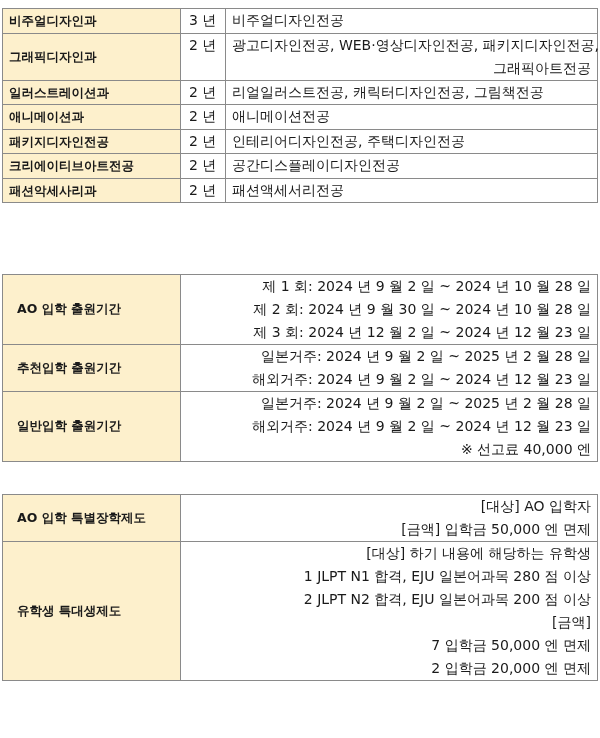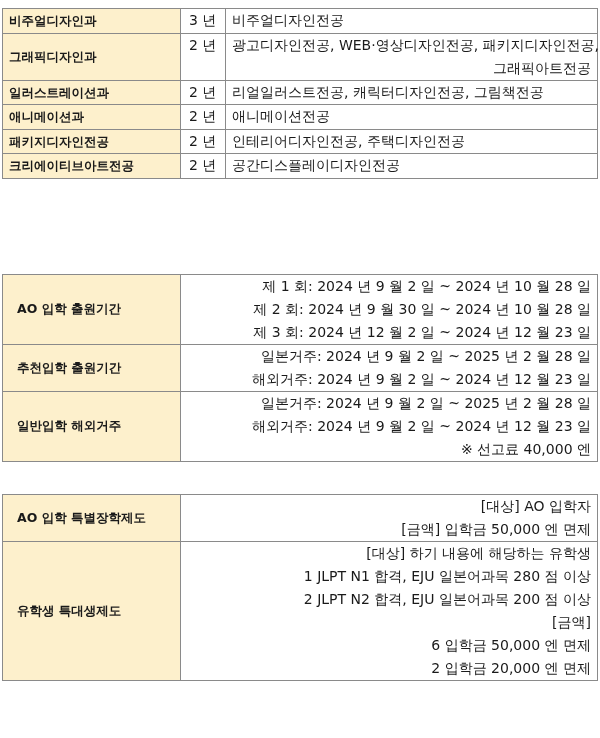--- a/index.html
+++ b/index.html
@@ -53,20 +53,25 @@
     <tr>
       <td class="head">패키지디자인전공</td>
       <td class="year">2 년</td>
       <td>인테리어디자인전공, 주택디자인전공</td>
     </tr>
     <tr>
       <td class="head">크리에이티브아트전공</td>
       <td class="year">2 년</td>
       <td>공간디스플레이디자인전공</td>
     </tr>
+    <tr>
+      <td class="head">패션악세사리과</td>
+      <td class="year">2 년</td>
+      <td>패션액세서리전공</td>
+    </tr>
   </tbody>
 </table>
 
 <table class="t2">
   <colgroup>
       <col style="width:178px">
       <col>
     </colgroup>
   <tbody>
     <tr>
@@ -78,21 +83,21 @@
       </td>
     </tr>
     <tr>
       <td class="head">추천입학  출원기간</td>
       <td>
         <div class="line">일본거주: 2024 년  9 월  2 일  ~ 2025 년  2 월  28 일</div>
         <div class="line">해외거주: 2024 년  9 월  2 일  ~ 2024 년  12 월  23 일</div>
       </td>
     </tr>
     <tr>
-      <td class="head">일반입학  해외거주</td>
+      <td class="head">일반입학  출원기간</td>
       <td>
         <div class="line">일본거주: 2024 년  9 월  2 일  ~ 2025 년  2 월  28 일</div>
         <div class="line">해외거주: 2024 년  9 월  2 일  ~ 2024 년  12 월  23 일</div>
         <div class="line">※  선고료  40,000 엔</div>
       </td>
     </tr>
   </tbody>
 </table>
 
 <table class="t3">
@@ -108,18 +113,18 @@
         <div class="line">[금액]  입학금  50,000 엔  면제</div>
       </td>
     </tr>
     <tr>
       <td class="head">유학생  특대생제도</td>
       <td>
         <div class="line">[대상]  하기  내용에  해당하는  유학생</div>
         <div class="line">1 JLPT N1 합격, EJU  일본어과목  280 점  이상</div>
         <div class="line">2 JLPT N2 합격, EJU  일본어과목  200 점  이상</div>
         <div class="line">[금액]</div>
-        <div class="line">6  입학금  50,000 엔  면제</div>
+        <div class="line">7  입학금  50,000 엔  면제</div>
         <div class="line">2  입학금  20,000 엔  면제</div>
       </td>
     </tr>
   </tbody>
 </table>
 
 </body></html>

